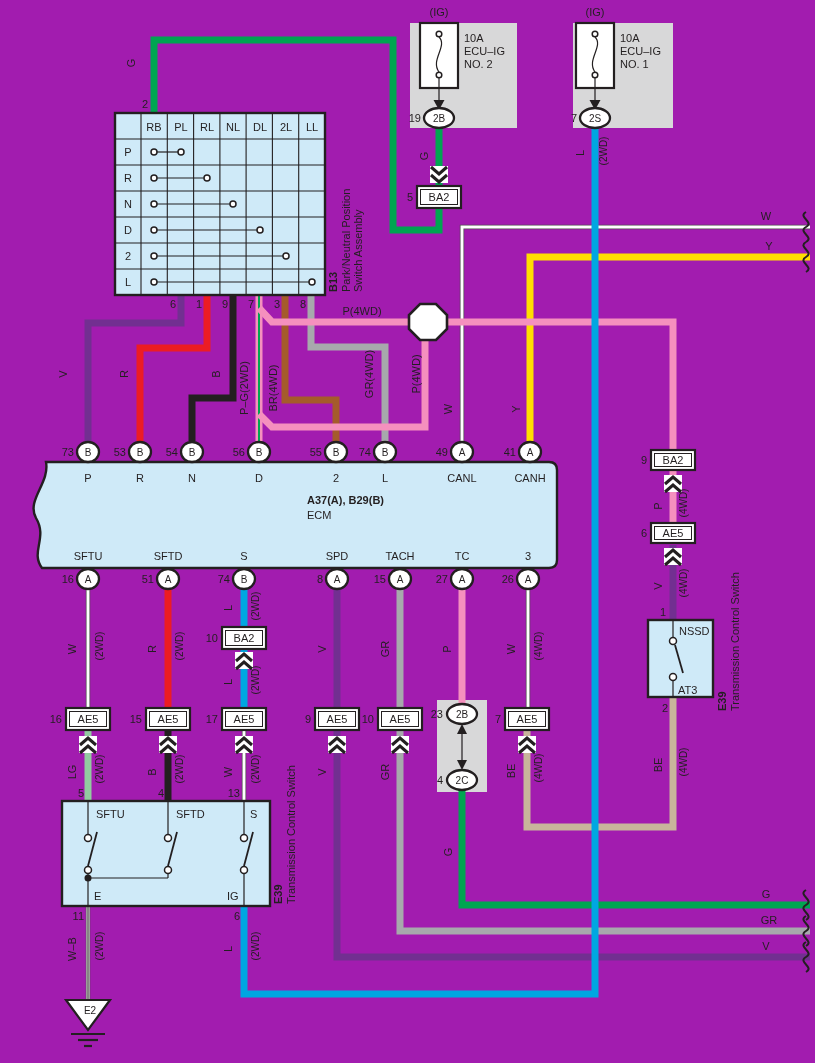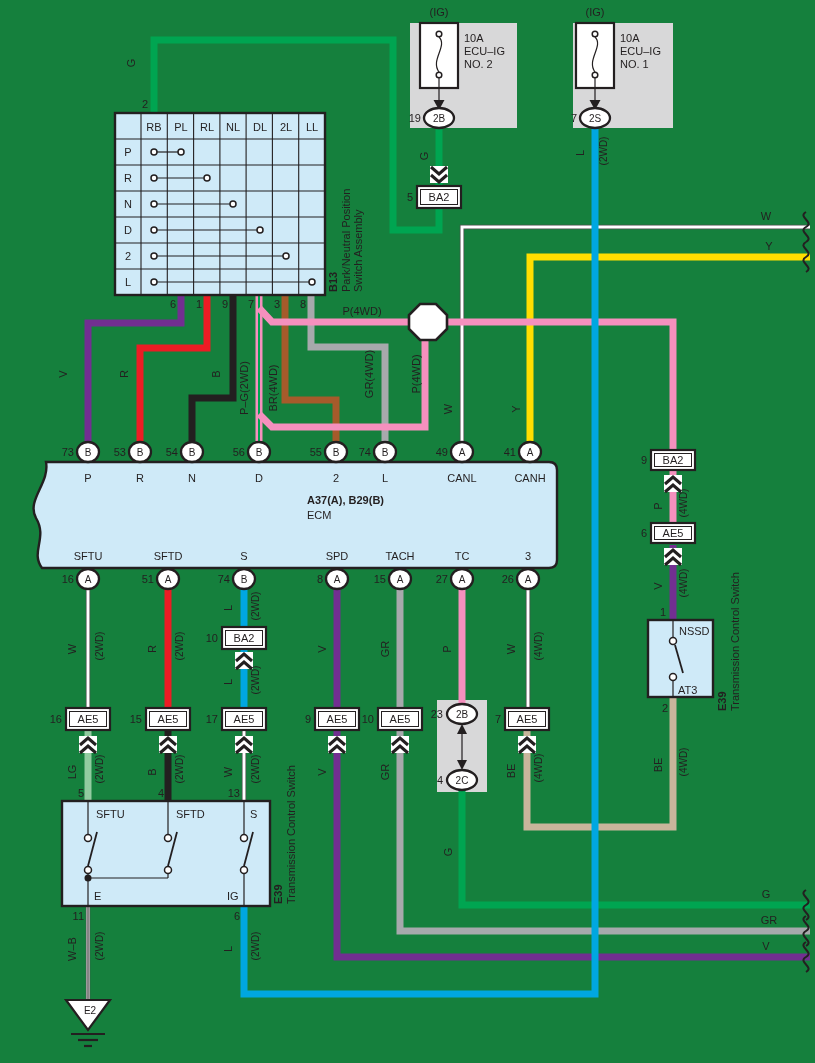--- a/index.html
+++ b/index.html
@@ -1,16 +1,16 @@
 <!DOCTYPE html>
 <html><head>
 <meta charset="utf-8">
 <style>
   html,body{margin:0;padding:0;background:#ffffff;}
-  .stage{position:relative;width:815px;height:1063px;background:#15803d;overflow:hidden;}
+  .stage{position:relative;width:815px;height:1063px;background:#a21caf;overflow:hidden;}
   svg{display:block;}
   text{font-family:"Liberation Sans","DejaVu Sans",sans-serif;font-size:11px;fill:#231F20;}
   .sm{font-size:10px;}
   .b{font-weight:bold;}
   .comp{fill:#CFEAF8;stroke:#231F20;stroke-width:2.4;}
   .cbox{fill:#ffffff;stroke:#231F20;stroke-width:2.2;}
   .cboxin{fill:none;stroke:#231F20;stroke-width:1;}
   .oval{fill:#ffffff;stroke:#231F20;stroke-width:2.3;}
   .thin{stroke:#231F20;stroke-width:1.2;fill:none;}
   .grid{stroke:#231F20;stroke-width:1.1;fill:none;}

